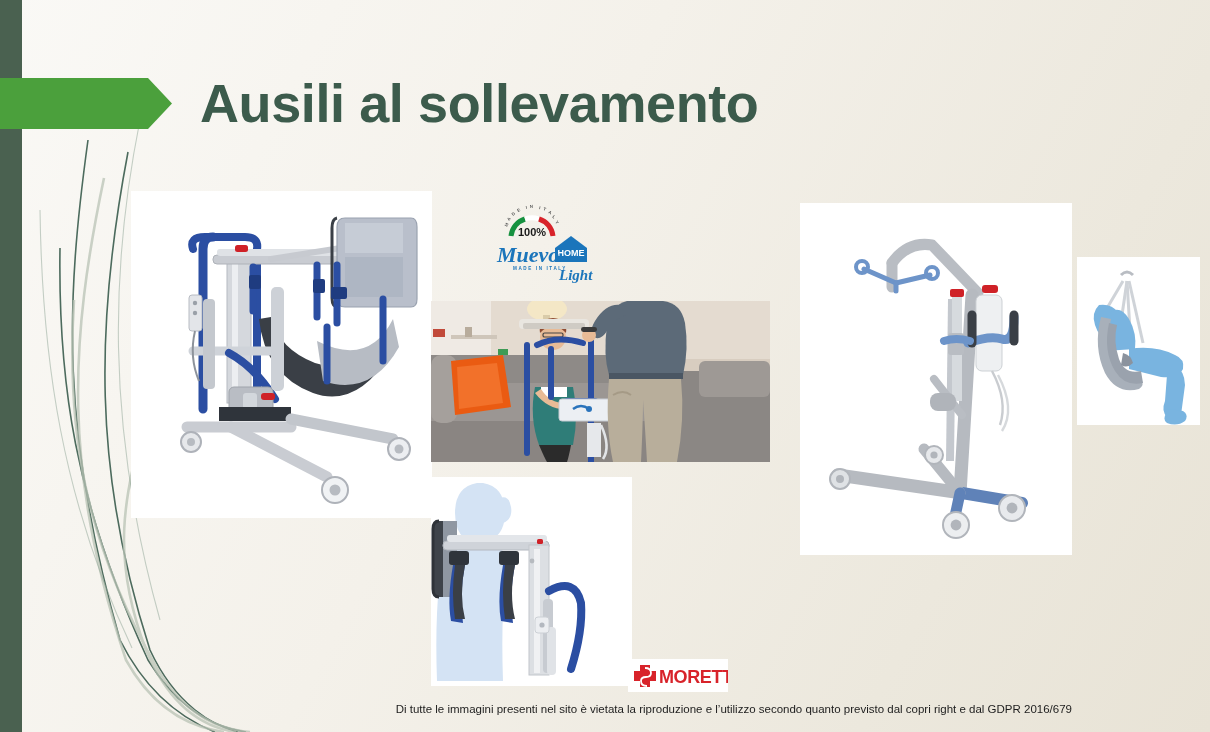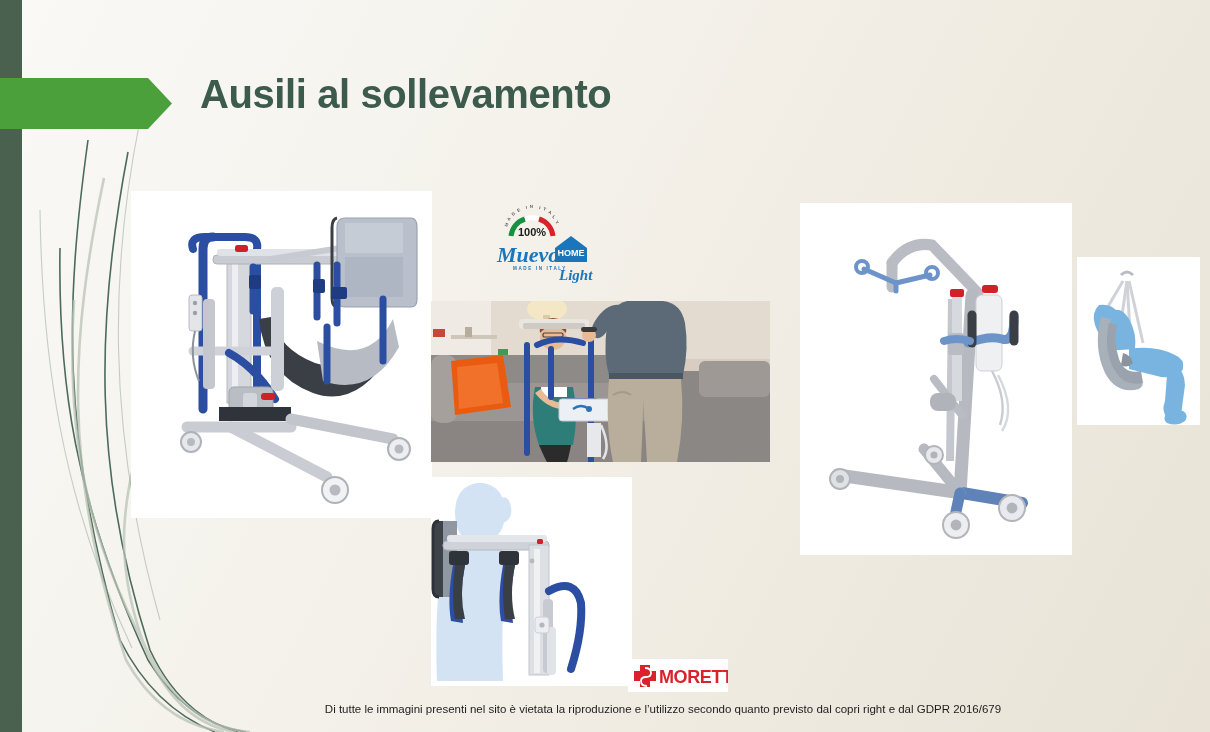--- a/index.html
+++ b/index.html
@@ -35,21 +35,21 @@
   .title-banner {
     position: absolute;
     left: 0; top: 78px;
     width: 172px; height: 51px;
   }
 
   
   .slide-title {
     position: absolute;
     left: 200px; top: 72px;
-    font-size: 40px;
+    font-size: 54px;
     font-weight: bold;
     color: #3c5b4c;
     letter-spacing: -0.4px;
     white-space: nowrap;
   }
 
   
   .panel {
     position: absolute;
     background: #ffffff;
@@ -73,23 +73,22 @@
   }
   #logo-muevo svg { display:block; width:100%; height:100%; }
 
   
   .footer-note {
     position: absolute;
     left: 172px; top: 703px;
     width: 900px;
     font-size: 11.5px;
     color: #1d1d1d;
-    text-align: center;
+    text-align: right;
     white-space: nowrap;
-    margin-left: 41px;
   }
 </style>
 </head>
 <body>
 
 <div id="slide">
 
   <div class="left-bar"></div>
 
   <div class="grass-layer">

